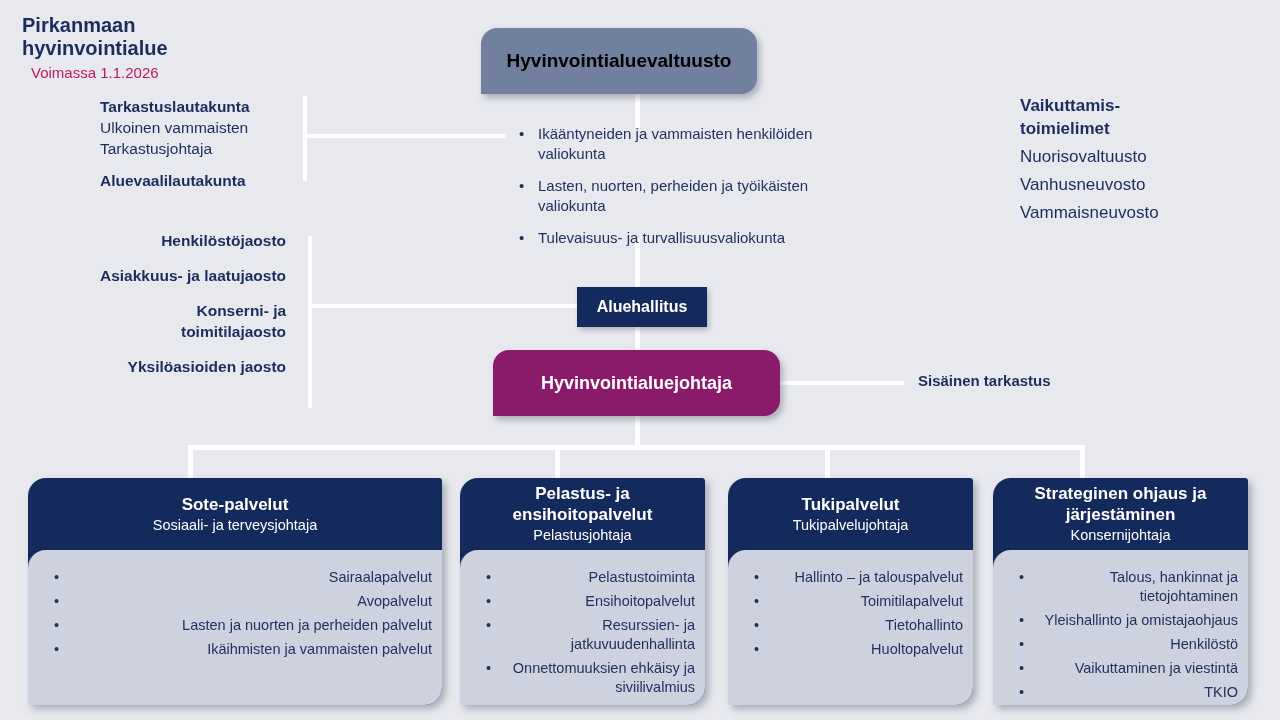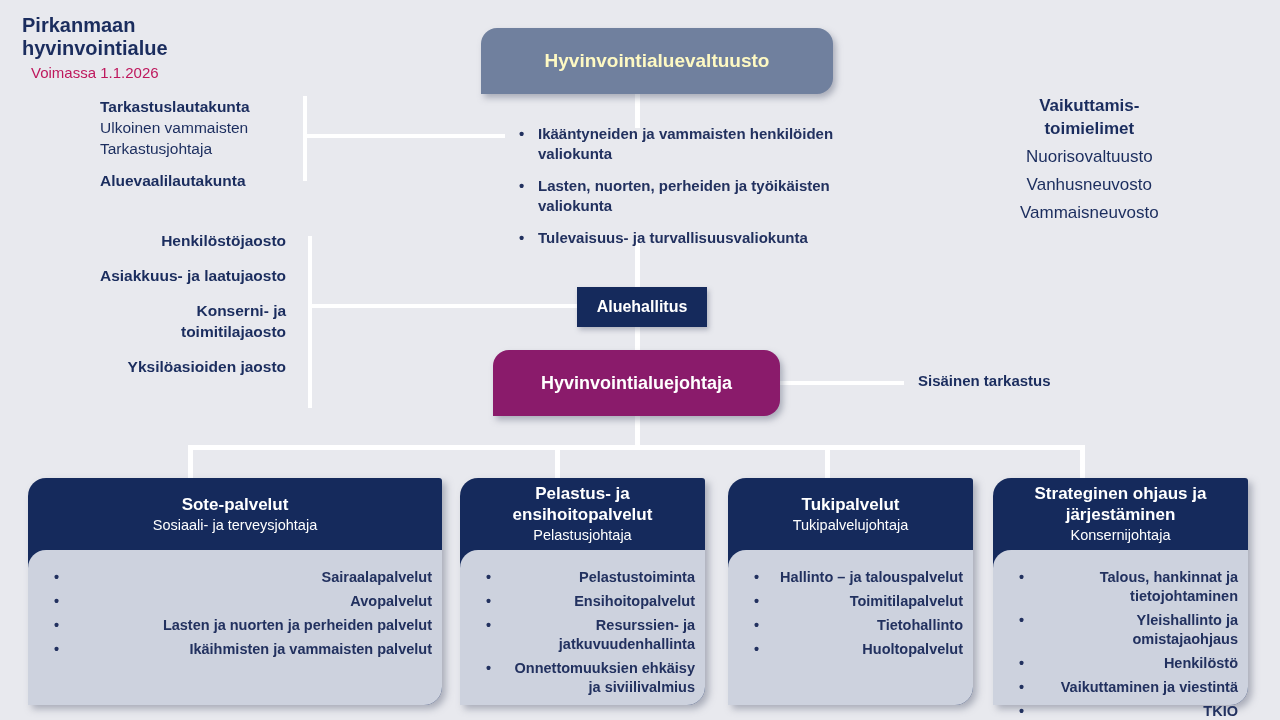--- a/index.html
+++ b/index.html
@@ -8,48 +8,48 @@
 
   
   .logo{position:absolute;left:22px;top:14px;color:var(--text-dark,#1b2d5e);}
   .logo .l1,.logo .l2{font-size:20px;font-weight:bold;line-height:23px;}
   .validity{position:absolute;left:31px;top:64px;font-size:15px;color:#be185d;}
 
   
   .line{position:absolute;background:var(--line,#ffffff);}
 
   
-  .council-box{position:absolute;left:481px;top:28px;width:352px;height:66px;
+  .council-box{position:absolute;left:481px;top:28px;width:276px;height:66px;
     background:var(--slate,#70809e);border-radius:16px 16px 16px 0;
     display:flex;align-items:center;justify-content:center;
-    color:#fef9c3;font-size:19px;font-weight:bold;box-shadow:3px 4px 6px rgba(110,115,135,.5);}
+    color:#000000;font-size:19px;font-weight:bold;box-shadow:3px 4px 6px rgba(110,115,135,.5);}
   .board-box{position:absolute;left:577px;top:287px;width:130px;height:40px;
     background:var(--navy,#152a5c);display:flex;align-items:center;justify-content:center;
     color:#fff;font-size:16px;font-weight:bold;box-shadow:2px 3px 5px rgba(110,115,135,.45);}
   .director-box{position:absolute;left:493px;top:350px;width:287px;height:66px;
     background:var(--purple,#8a1b6b);border-radius:16px 16px 16px 0;
     display:flex;align-items:center;justify-content:center;
     color:#fff;font-size:18px;font-weight:bold;box-shadow:3px 4px 6px rgba(110,115,135,.5);}
 
   
   .panel{position:absolute;color:var(--text-dark,#1b2d5e);font-size:15.5px;line-height:21px;}
   .panel .b{font-weight:bold;}
   .audit-panel{left:100px;top:96px;}
   .audit-panel .gap{height:11px;}
   .sections-panel{left:100px;top:230px;font-weight:bold;}
   .sections-panel .item{margin-bottom:14px;line-height:21px;text-align:right;}
-  .influence-panel{left:1020px;top:94px;font-size:17px;line-height:23px;text-align:center;}
+  .influence-panel{left:1020px;top:94px;font-size:17px;line-height:23px;}
   .influence-panel .item{margin-top:6px;line-height:22px;}
   .internal-audit{position:absolute;left:918px;top:372px;font-size:15px;font-weight:bold;
     color:var(--text-dark,#1b2d5e);}
 
   
   .committees{position:absolute;left:517px;top:124px;width:352px;}
   ul.blist{list-style:none;margin:0;padding:0;color:var(--text,#22315f);}
-  ul.blist li{position:relative;padding-left:21px;font-size:15px;line-height:20px;margin-bottom:12px;font-weight:bold;}
+  ul.blist li{position:relative;padding-left:21px;font-size:15px;line-height:20px;margin-bottom:12px;}
   ul.blist li::before{content:"\2022";position:absolute;left:2px;top:0;}
 
   
   .card{position:absolute;top:478px;height:227px;background:var(--navy,#152a5c);
     border-radius:18px 3px 18px 0;box-shadow:4px 4px 7px rgba(110,115,135,.5);}
   .card-header{height:72px;display:flex;flex-direction:column;align-items:center;justify-content:center;
     color:#fff;text-align:center;padding:0 6px;box-sizing:border-box;}
   .card-title{font-size:17px;font-weight:bold;line-height:21px;}
   .card-subtitle{font-size:14.5px;line-height:19px;margin-top:1px;}
   .card-body{position:absolute;left:0;right:0;top:72px;bottom:0;background:var(--card-body,#cdd2de);

